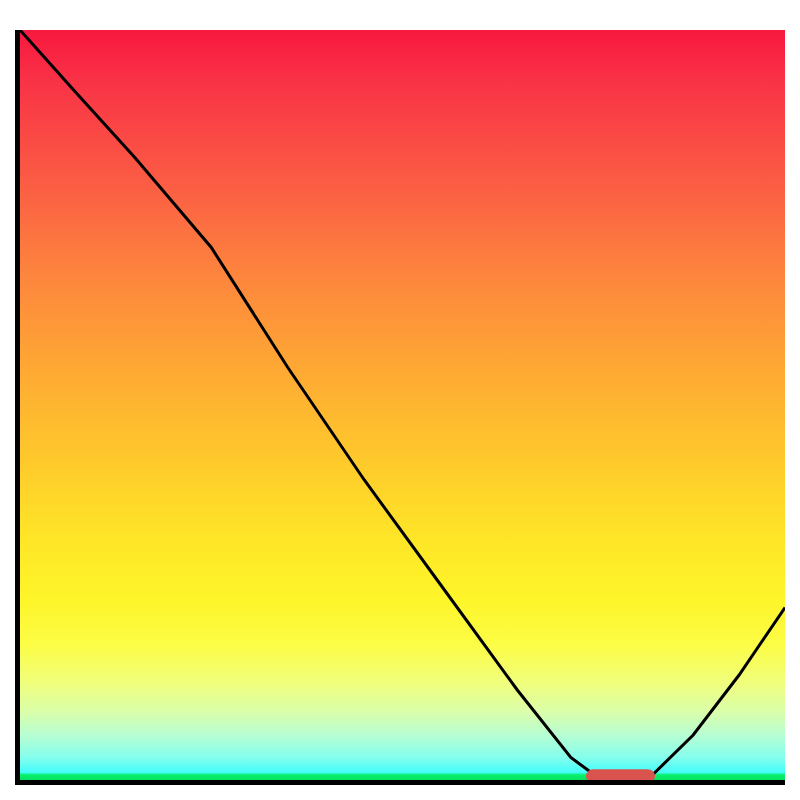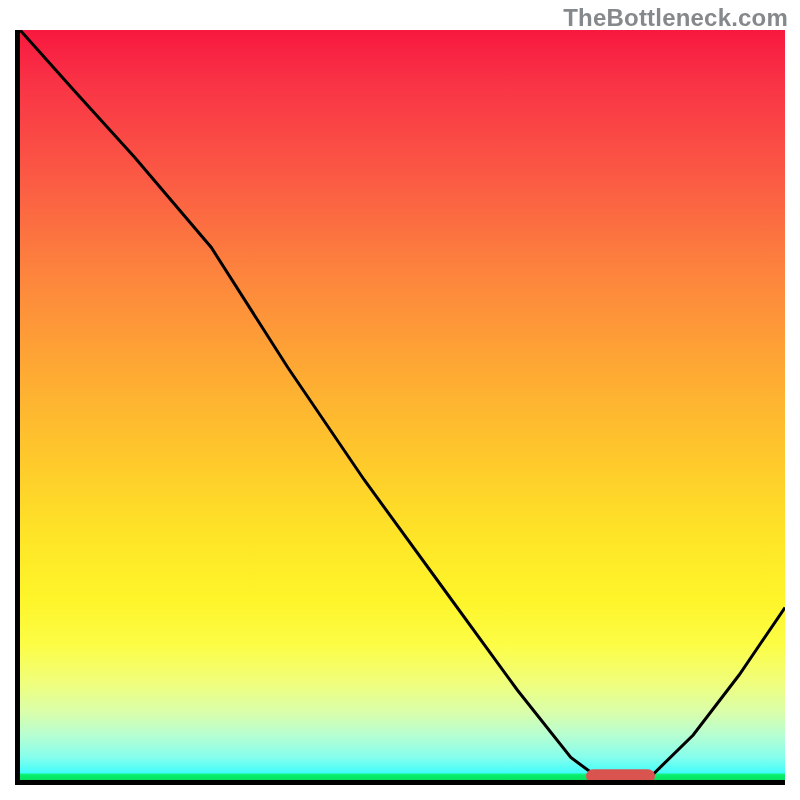--- a/index.html
+++ b/index.html
@@ -67,21 +67,20 @@
     user-select: none;
   }
   .marker {
     fill: #d9544f;
   }
 </style>
 </head>
 <body>
 
 <div class="chart-frame">
-  <div class="watermark">TheBottleneck.com</div>
 
   <div class="plot-area">
     <div class="gradient"></div>
     <svg class="curve" viewBox="0 0 765 750" preserveAspectRatio="none">
       <path id="curve-path" fill="none" stroke="#000" stroke-width="3" d="M0.0 0.0 L53.6 60.0 L114.8 127.5 L191.3 217.5 L267.8 337.5 L344.3 450.0 L420.8 555.0 L497.3 660.0 L550.8 727.5 L581.4 750.0 L627.3 750.0 L673.2 705.0 L719.1 645.0 L765.0 577.5"></path>
       <rect id="marker-rect" class="marker" rx="7" ry="7" height="14" y="739.3" x="566.1" width="68.8" fill="#d9544f"></rect>
     </svg>
   </div>
 </div>
 

